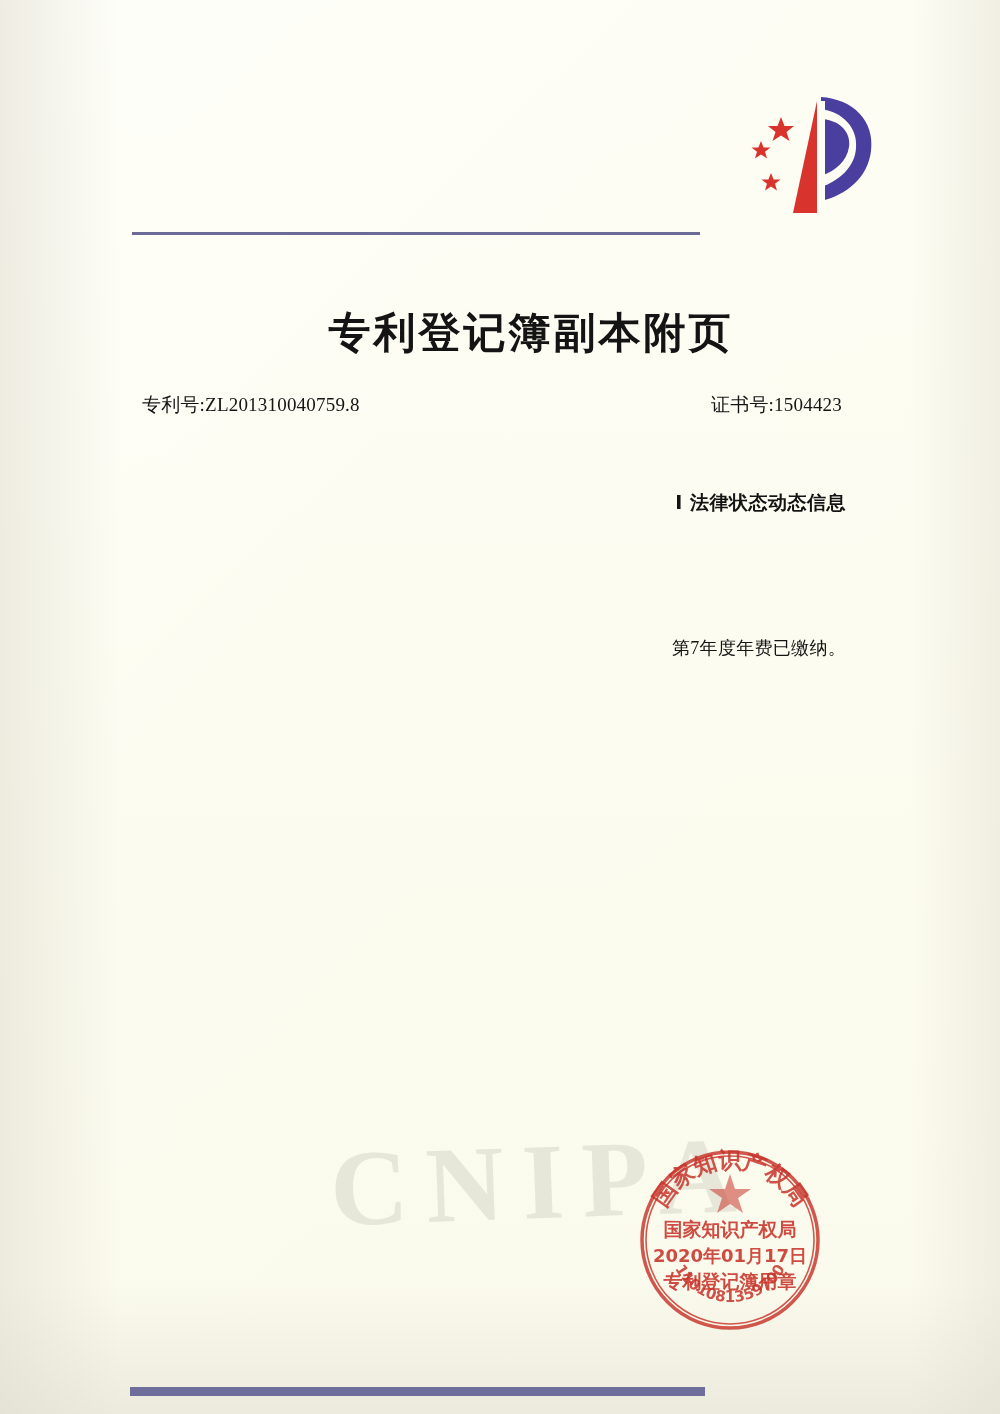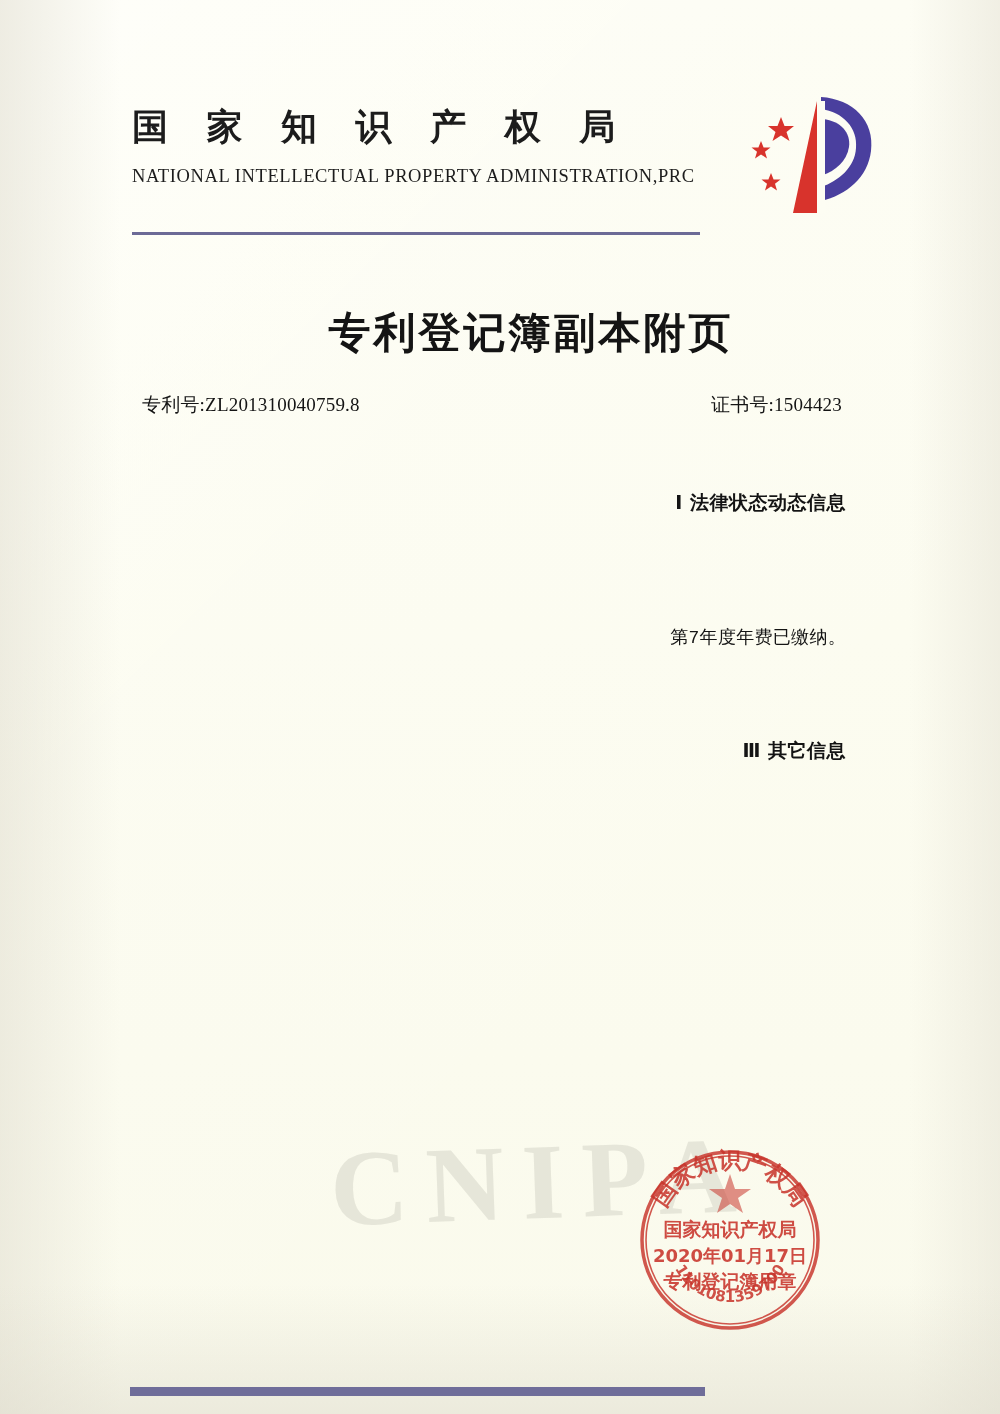--- a/index.html
+++ b/index.html
@@ -127,22 +127,22 @@
     color: #141414;
     text-align: right;
   }
   .sec-head {
     font-family: "DejaVu Sans", sans-serif;
     font-weight: bold;
     font-size: 19px;
     letter-spacing: 0.5px;
   }
   .sec-body {
-    margin-top: 7px;
-    font-family: Liberation Mono, monospace;
+    margin-top: 18px;
+    font-family: Liberation Serif, serif;
     font-size: 18px;
     letter-spacing: 0.3px;
   }
   #section-1 { top: 490px; }
   #section-2 { top: 618px; }
   #section-3 { top: 738px; }
 
   
   .watermark {
     position: absolute;
@@ -194,24 +194,20 @@
 </style>
 </head>
 <body>
 
 <div id="page">
 
   <div class="paper-shade-left"></div>
   <div class="paper-shade-right"></div>
   <div class="paper-shade-bottom"></div>
 
-  <div class="header">
-    <div class="org-cn">国 家 知 识 产 权 局</div>
-    <div class="org-en">NATIONAL INTELLECTUAL PROPERTY ADMINISTRATION,PRC</div>
-  </div>
   <div class="header-rule"></div>
 
   <div class="emblem">
     <svg width="140" height="130" viewBox="0 0 140 130" xmlns="http://www.w3.org/2000/svg">
 
       <path d="M86 2 C118 4 140 26 136 56 C133 82 112 100 86 106 L86 92 C104 86 120 72 121 53 C123 33 108 17 86 14 Z" fill="#4a3f9e"></path>
 
       <path d="M88 24 C106 26 116 38 114 52 C112 66 100 76 88 80 Z" fill="#4a3f9e"></path>
 
       <path d="M82 6 L82 118 L58 118 Z" fill="#d8332c"></path>
@@ -233,24 +229,20 @@
 
   <div class="section" id="section-1">
     <div class="sec-head">Ⅰ 法律状态动态信息</div>
     <div class="sec-body"></div>
   </div>
 
   <div class="section" id="section-2">
     <div class="sec-body">第7年度年费已缴纳。</div>
   </div>
 
-  <div class="section" id="section-3">
-    <div class="sec-head">Ⅲ 其它信息</div>
-    <div class="sec-body"></div>
-  </div>
 
   <div class="watermark">CNIPA</div>
 
   <div class="seal">
     <svg width="200" height="200" viewBox="0 0 200 200" xmlns="http://www.w3.org/2000/svg">
       <defs>
         <path id="arcTop" d="M 28 100 A 72 72 0 0 1 172 100"></path>
         <path id="arcBottom" d="M 38 100 A 62 62 0 0 0 162 100"></path>
       </defs>
       <g opacity="0.82" fill="none" stroke="#c8342b" stroke-width="3.5">

